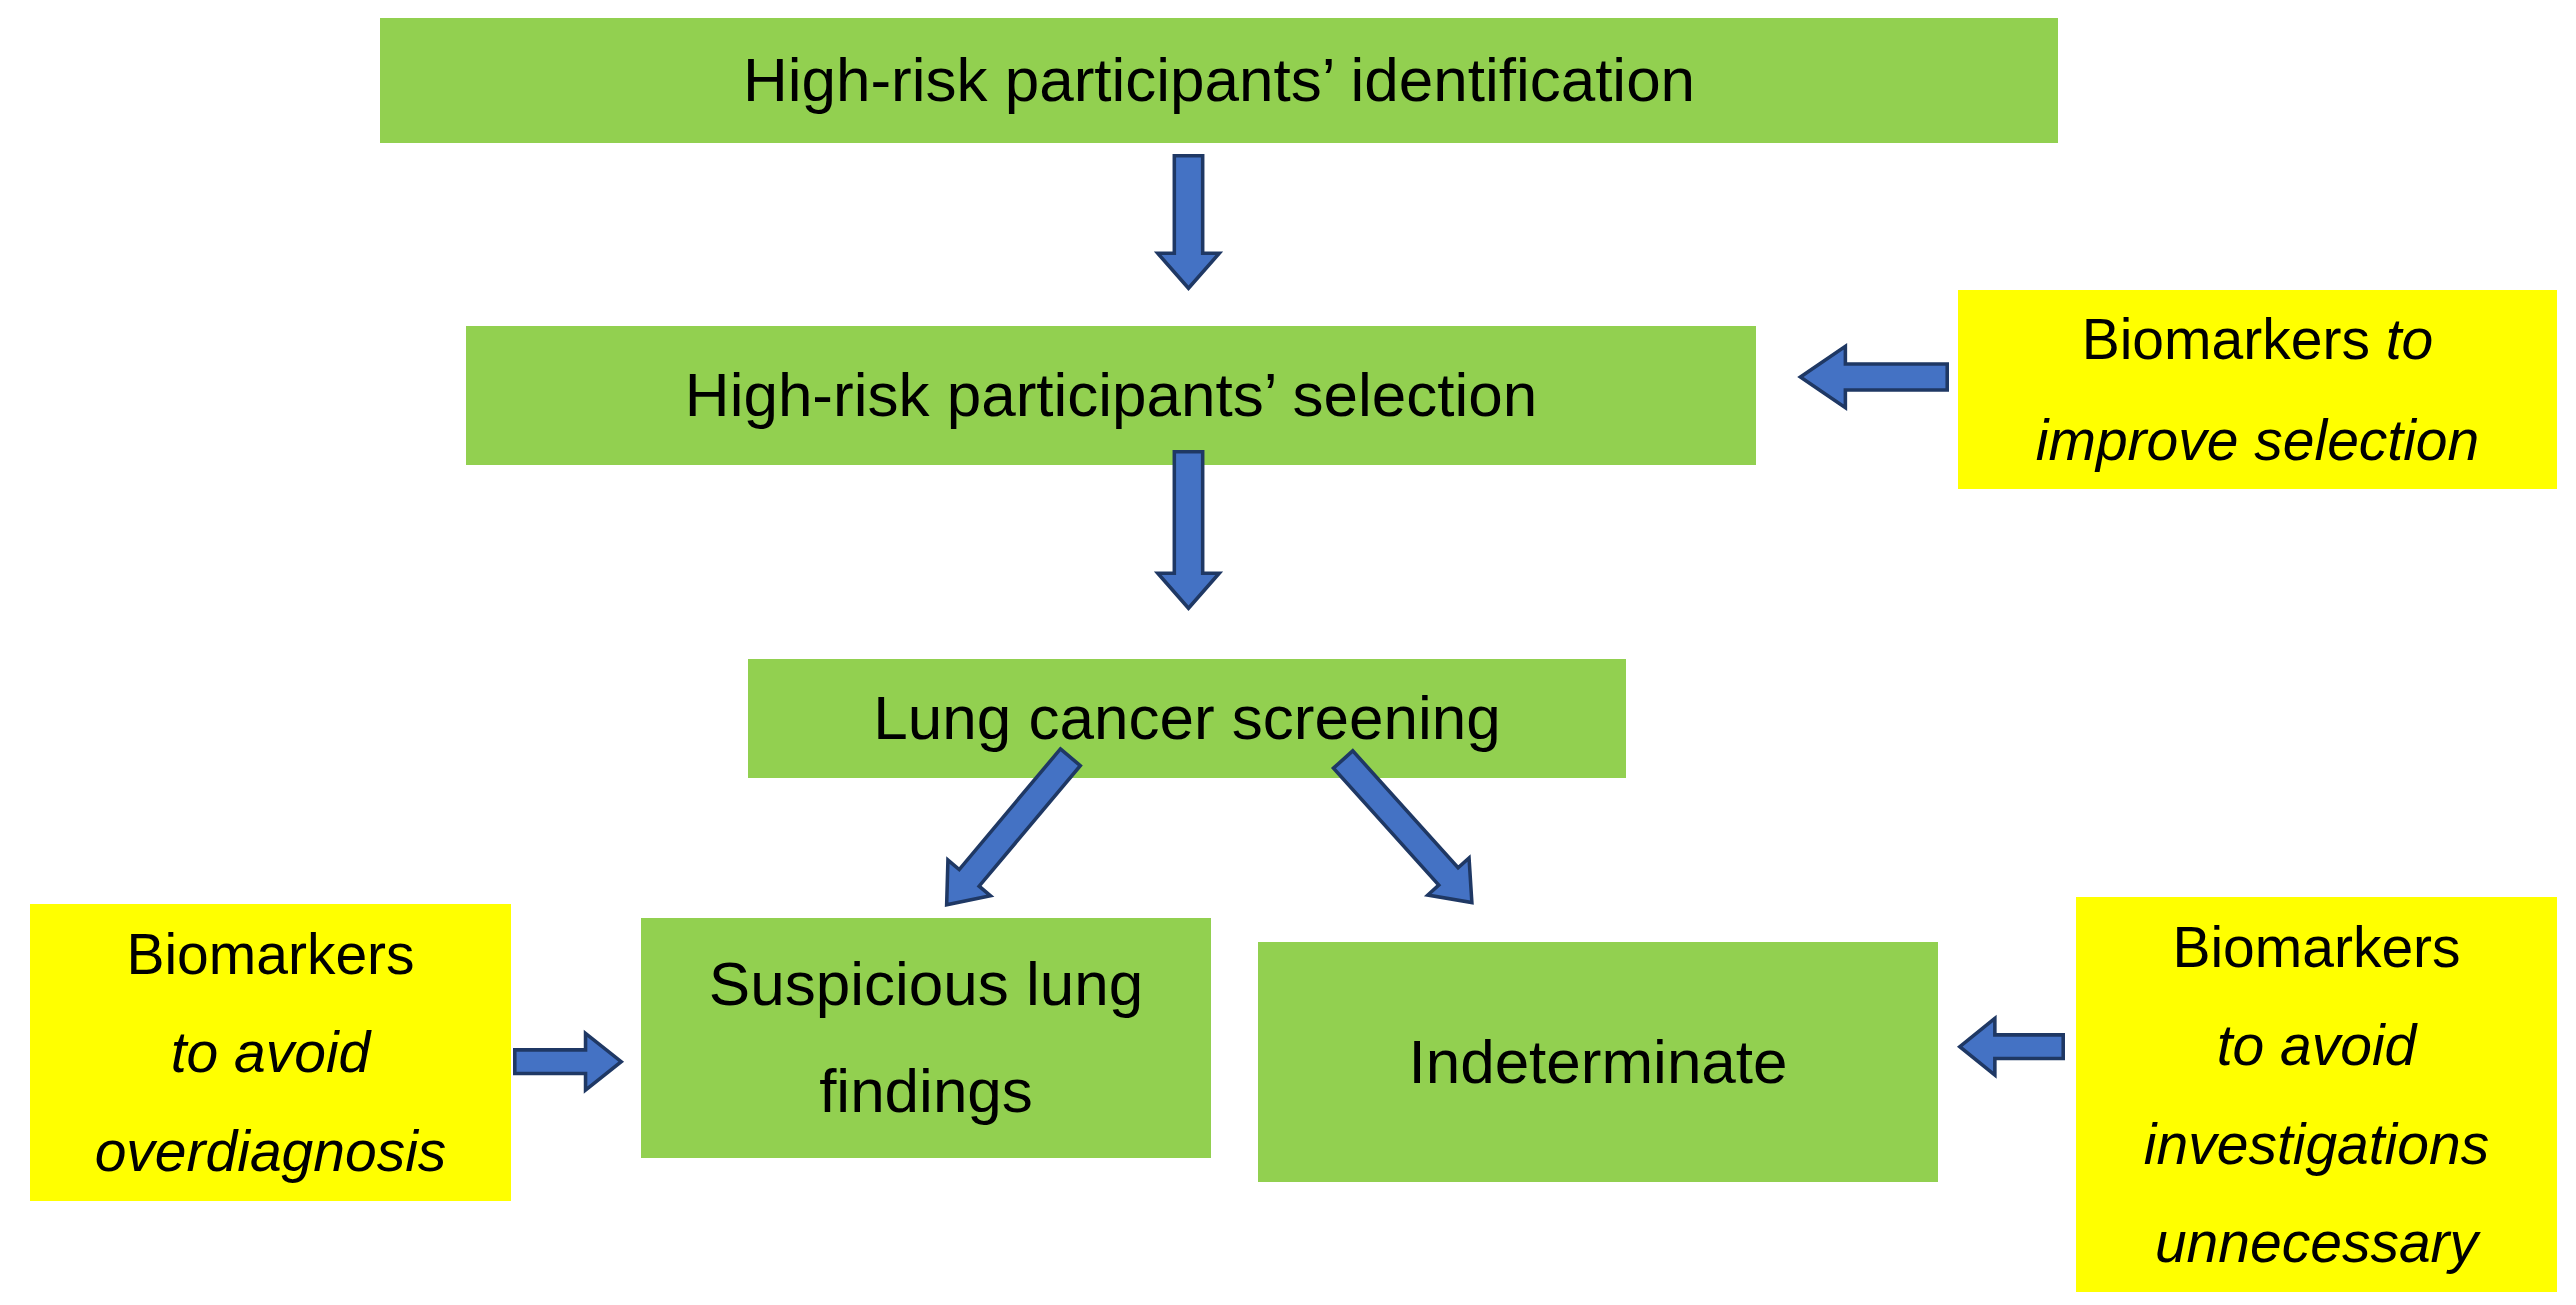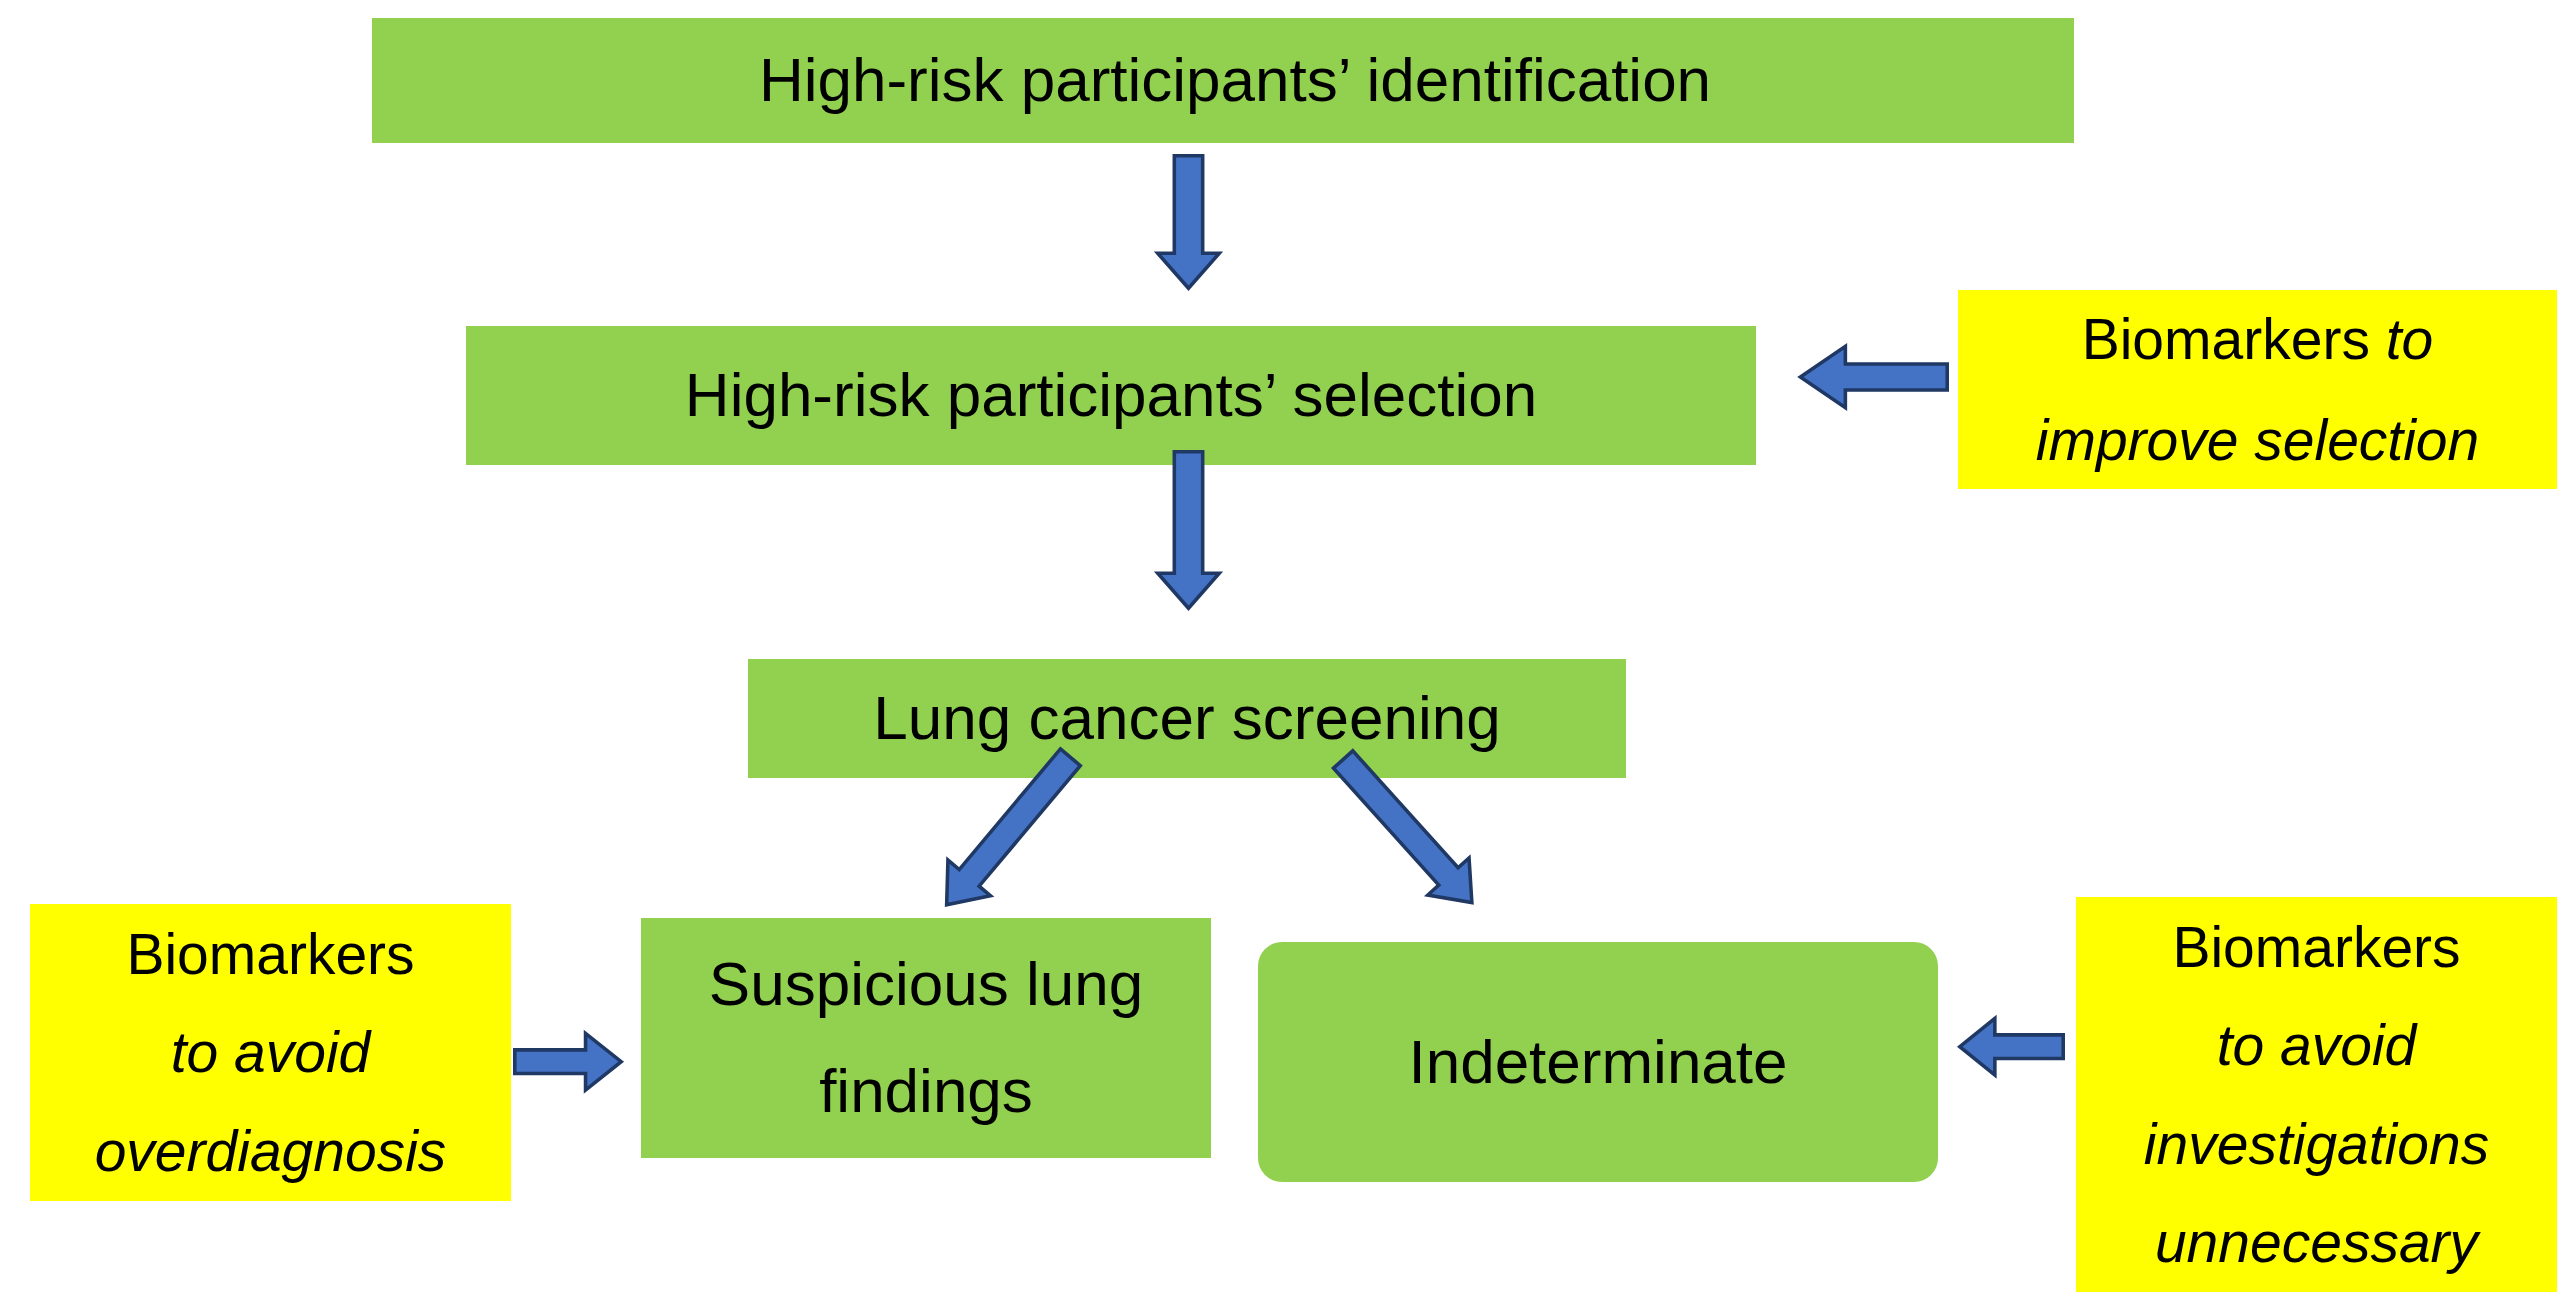--- a/index.html
+++ b/index.html
@@ -43,21 +43,21 @@
     stroke-linejoin: miter;
   }
   .rot-left  { transform: rotate(40deg);  transform-origin: 50% 50%; }
   .rot-right { transform: rotate(-42deg); transform-origin: 50% 50%; }
 </style>
 </head>
 <body>
 
 <div class="canvas">
 
-  <div class="box green" style="left:372px; top:18px; width:1678px; height:125px;padding-left:24px;">
+  <div class="box green" style="left:380px; top:18px; width:1678px; height:125px;">
     <div class="line">High-risk participants’ identification</div>
   </div>
 
   <div class="arrow" style="left:1156px; top:154px; width:65px; height:136px;">
     <svg viewBox="0 0 110 230" preserveAspectRatio="none">
       <polygon points="31,3 79,3 79,168 107,168 55,227 3,168 31,168"></polygon>
     </svg>
   </div>
 
   <div class="box green" style="left:466px; top:306px; width:1290px; height:139px;margin-top:20px;">
@@ -109,21 +109,21 @@
     <svg viewBox="0 0 185 105" preserveAspectRatio="none">
       <polygon points="3,32 122,32 122,4 182,52 122,100 122,72 3,72"></polygon>
     </svg>
   </div>
 
   <div class="box green" style="left:641px; top:918px; width:570px; height:240px;">
     <div class="line">Suspicious lung</div>
     <div class="line">findings</div>
   </div>
 
-  <div class="box green" style="left:1258px; top:942px; width:680px; height:240px;border-radius:24px;">
+  <div class="box green" style="left:1258px; top:942px; width:680px; height:240px;">
     <div class="line">Indeterminate</div>
   </div>
 
   <div class="arrow" style="left:1958px; top:1016px; width:107px; height:62px;">
     <svg viewBox="0 0 180 105" preserveAspectRatio="none">
       <polygon points="177,32 62,32 62,4 3,52 62,100 62,72 177,72"></polygon>
     </svg>
   </div>
 
   <div class="box yellow" style="left:2076px; top:897px; width:481px; height:395px;">

